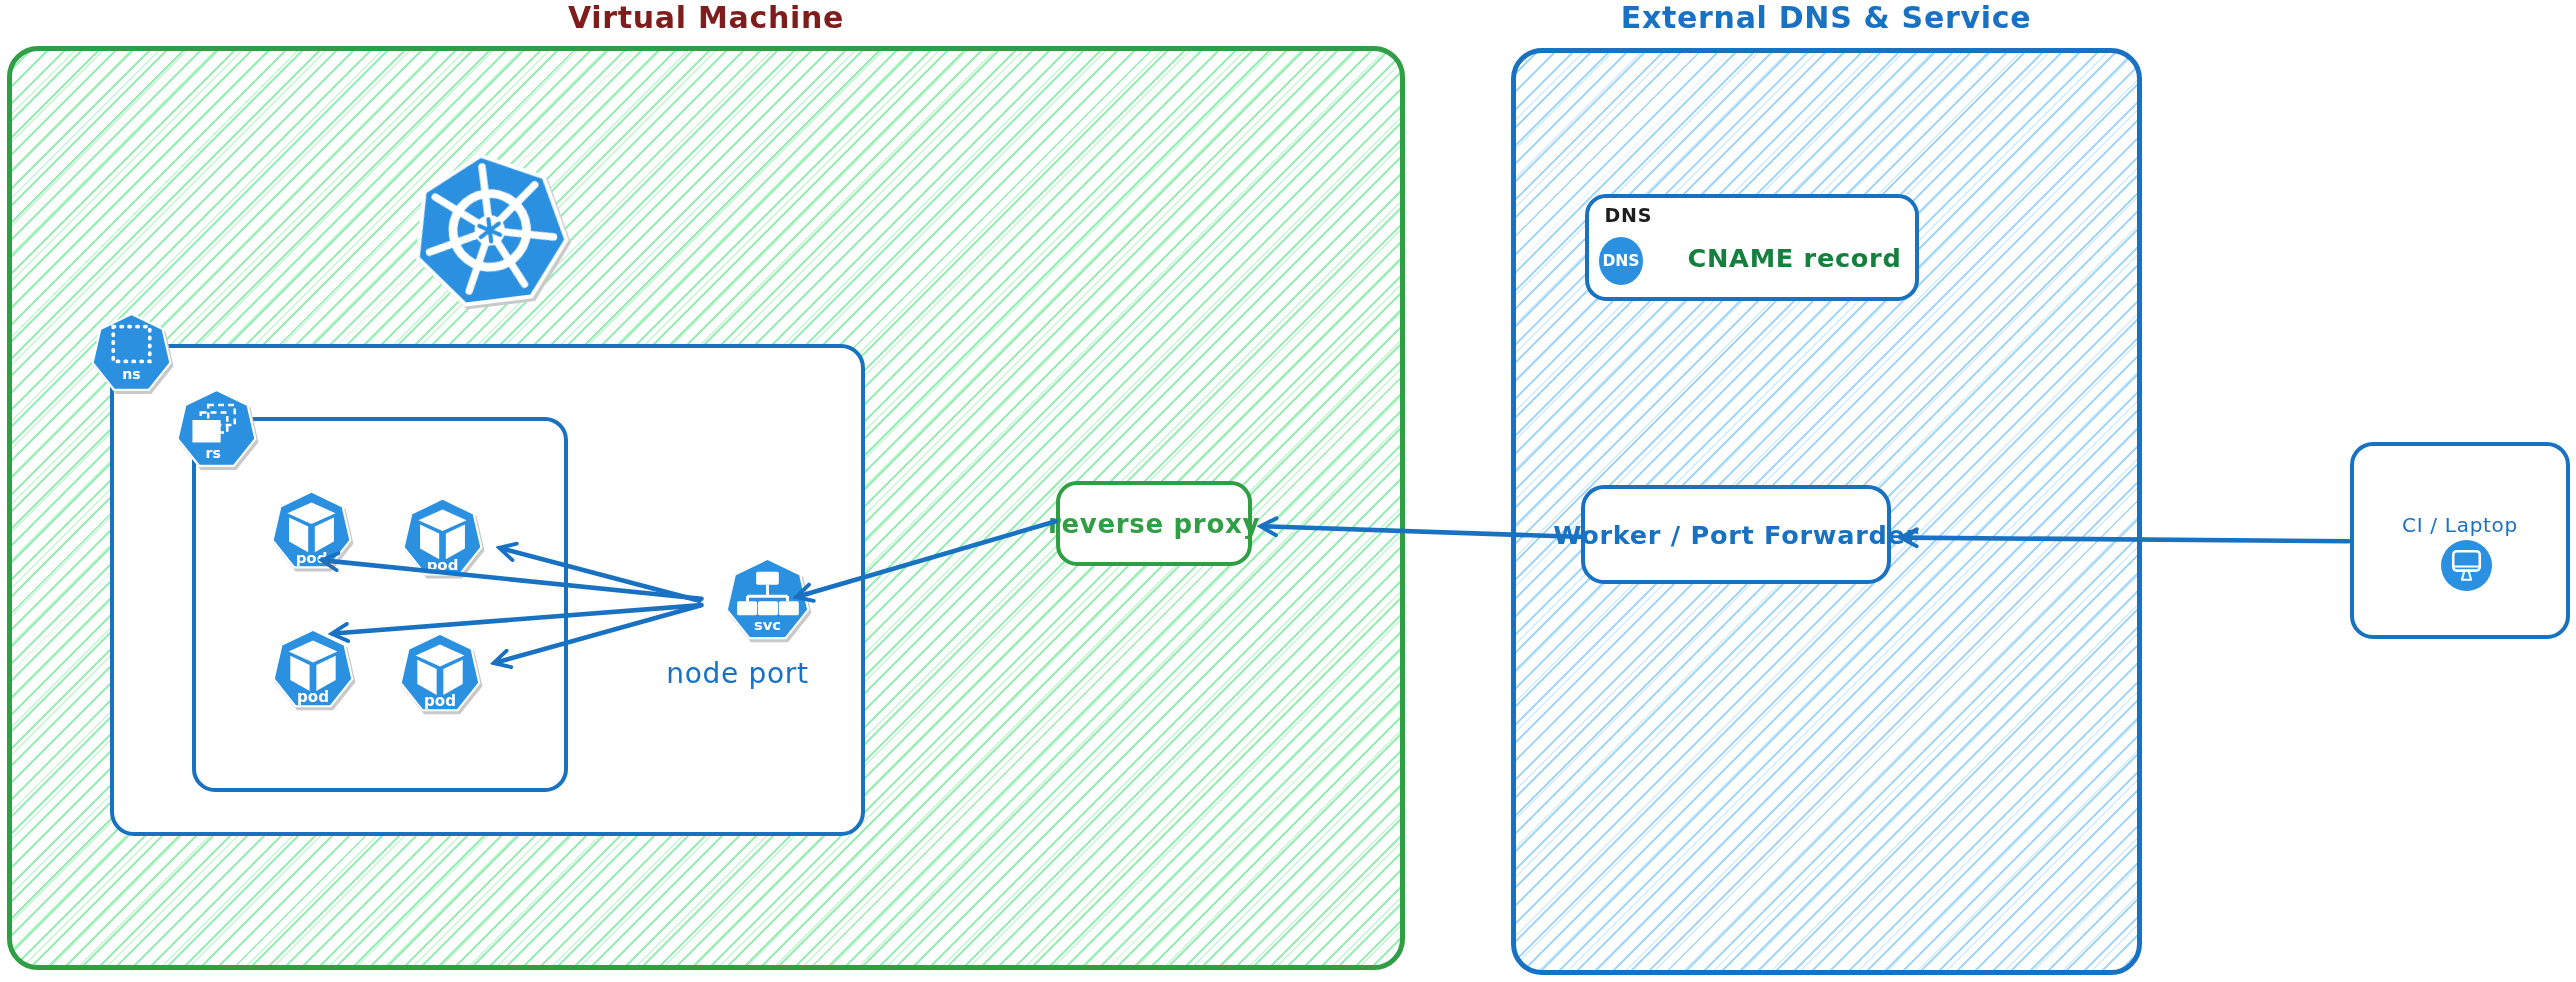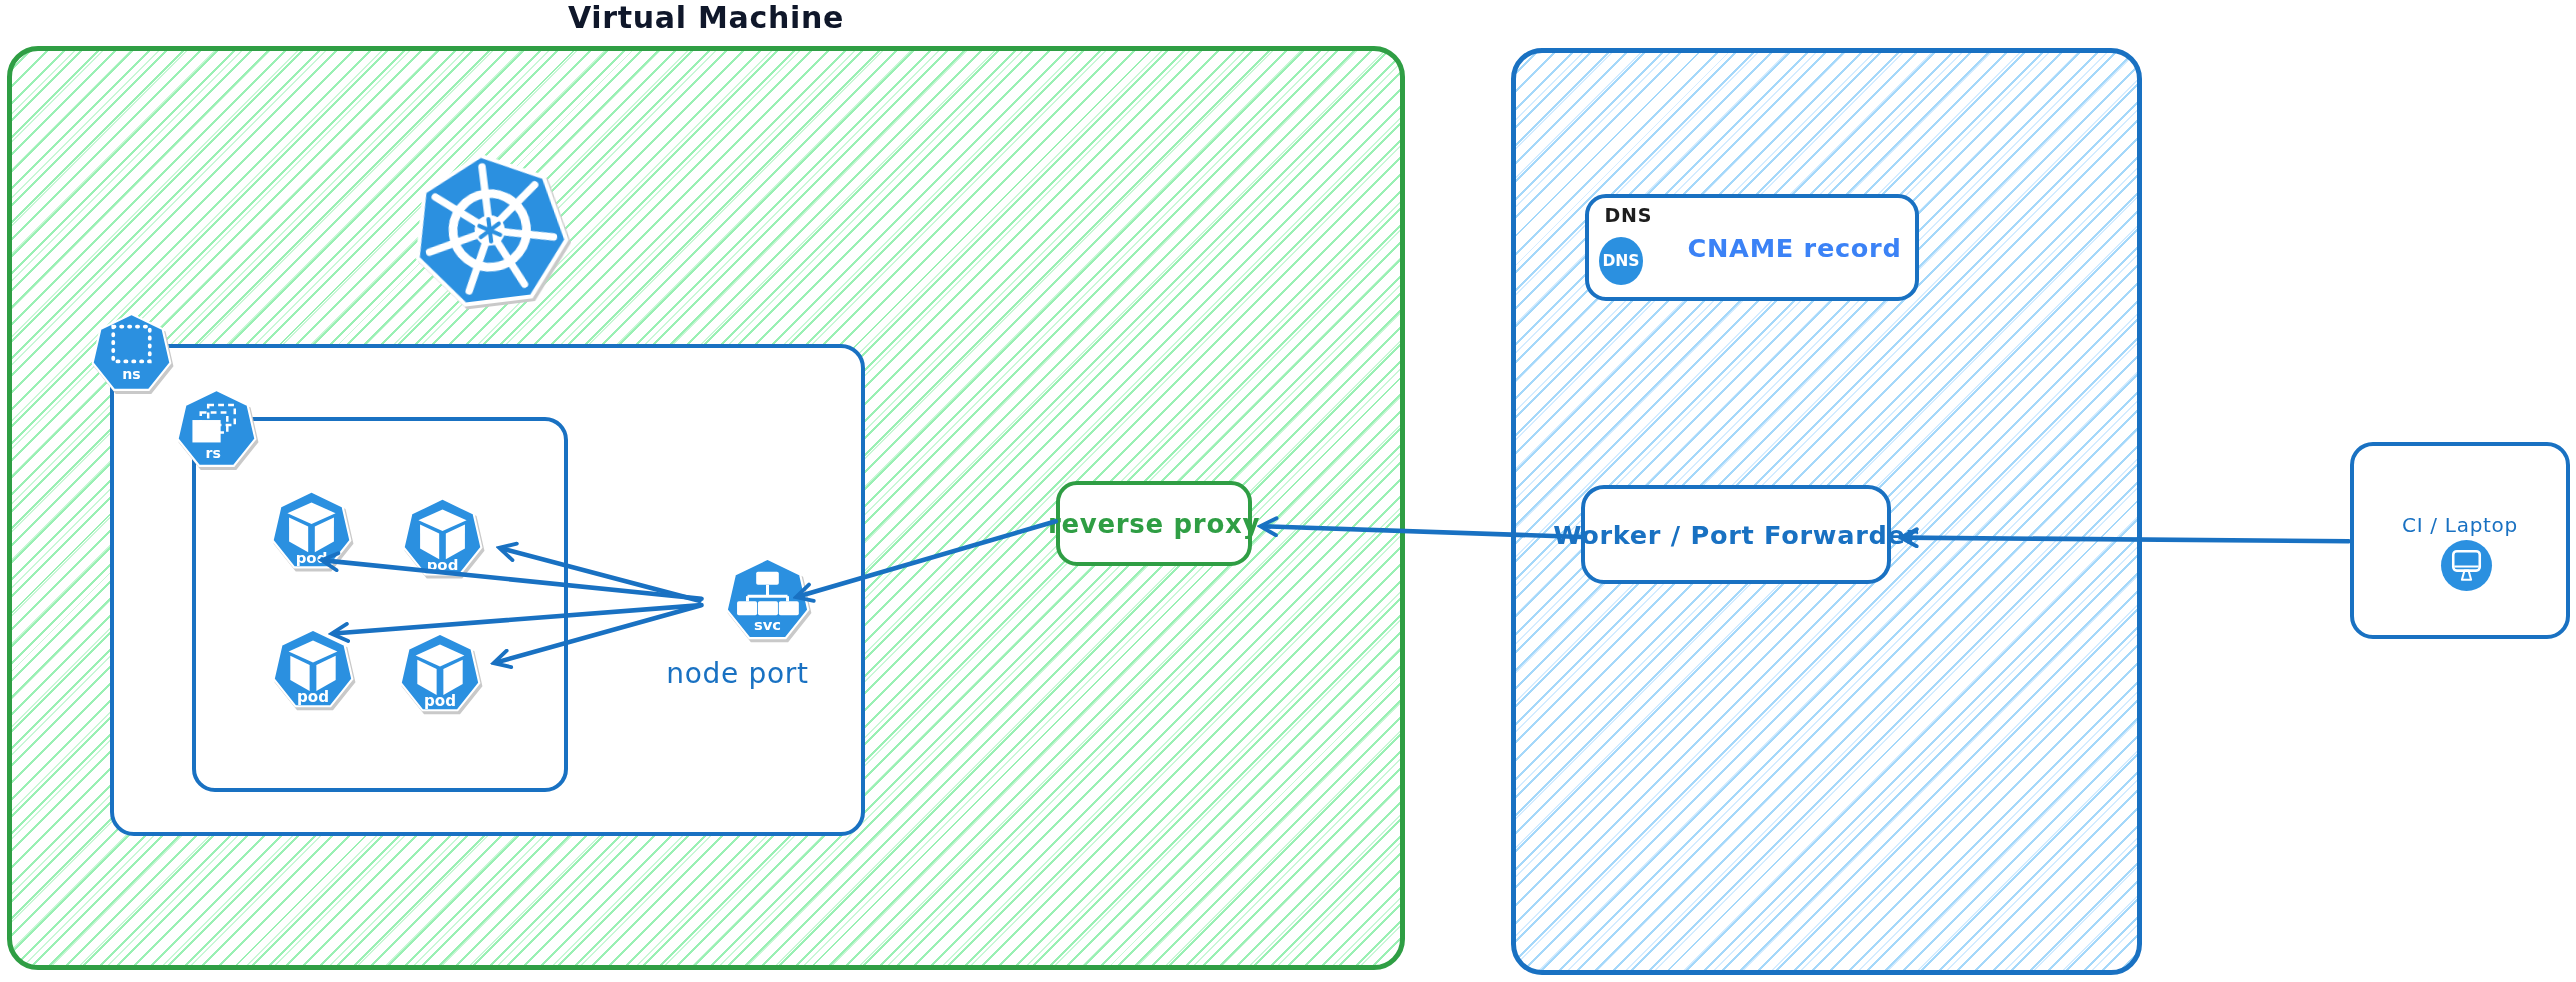--- a/index.html
+++ b/index.html
@@ -24,21 +24,21 @@
     background:
       repeating-linear-gradient(135deg, #a5d8fa 0px, #a5d8fa 2.1px, transparent 2.1px, transparent 12.8px),
       repeating-linear-gradient(135deg, #d4ecff 5px, #d4ecff 6.4px, transparent 6.4px, transparent 25.6px),
       #ffffff;
   }
 
   .group-title {
     position: absolute; text-align: center;
     font-size: 30px; font-weight: bold; letter-spacing: 0.7px; white-space: nowrap;
   }
-  .group-title.green { color: #0f172a; }
+  .group-title.green { color: #7f1d1d; }
   .group-title.blue  { color: #1971c2; }
 
   
   .node-box {
     position: absolute; box-sizing: border-box;
     background: #ffffff; border-radius: 21px;
   }
   .node-box.blue  { border: 4.3px solid #1971c2; }
   .node-box.green { border: 4.3px solid #2f9e44; }
 
@@ -174,28 +174,29 @@
       <text x="50" y="84" font-size="17" text-anchor="middle">svc</text>
     </svg>
   </div>
 
   <div class="free-label ztop" style="left:631px; top:657px; width:213px; text-align:center; font-size:28px; font-weight:normal; color:#1971c2;">node port</div>
 
   <div class="node-box green zhigh" style="left:1056px; top:481px; width:196px; height:85px; border-radius:21px;">
     <div class="node-label" style="font-size:26px; font-weight:bold; color:#2f9e44;">reverse proxy</div>
   </div>
 
+  <div class="group-title blue" style="left:1542px; top:0px; width:568px;">External DNS &amp; Service</div>
   <div class="group-box blue zlow" style="left:1511px; top:48px; width:631px; height:927px;"></div>
 
   <div class="node-box blue zhigh" style="left:1585px; top:194px; width:334px; height:107px; border-radius:21px;">
     <div class="free-label" style="left:15.6px; top:5.7px; font-size:19px; font-weight:bold; color:#1e1e1e;">DNS</div>
     <div class="badge-circle" style="left:10px; top:39px; width:44px; height:48px;">
       <span style="color:#ffffff; font-size:15.6px; font-weight:bold;">DNS</span>
     </div>
-    <div class="free-label" style="left:92px; top:35px; width:227px; text-align:center; font-size:25.6px; font-weight:bold; color:#3b82f6;">CNAME record</div>
+    <div class="free-label" style="left:92px; top:45px; width:227px; text-align:center; font-size:25.6px; font-weight:bold; color:#15803d;">CNAME record</div>
   </div>
 
   <div class="node-box blue zhigh" style="left:1581px; top:485px; width:310px; height:99px; border-radius:23px;">
     <div class="node-label" style="font-size:25.6px; font-weight:bold; color:#1971c2;">Worker / Port Forwarder</div>
   </div>
 
   <div class="node-box blue zhigh" style="left:2350px; top:442px; width:220px; height:197px; border-radius:23px;">
     <div class="free-label" style="left:0; right:0; top:67px; text-align:center; font-size:20px; font-weight:normal; color:#1971c2;">CI / Laptop</div>
     <div class="badge-circle" style="left:87px; top:94px; width:51px; height:51px;">
       <svg viewBox="0 0 100 100" style="width:100%; height:100%;">

